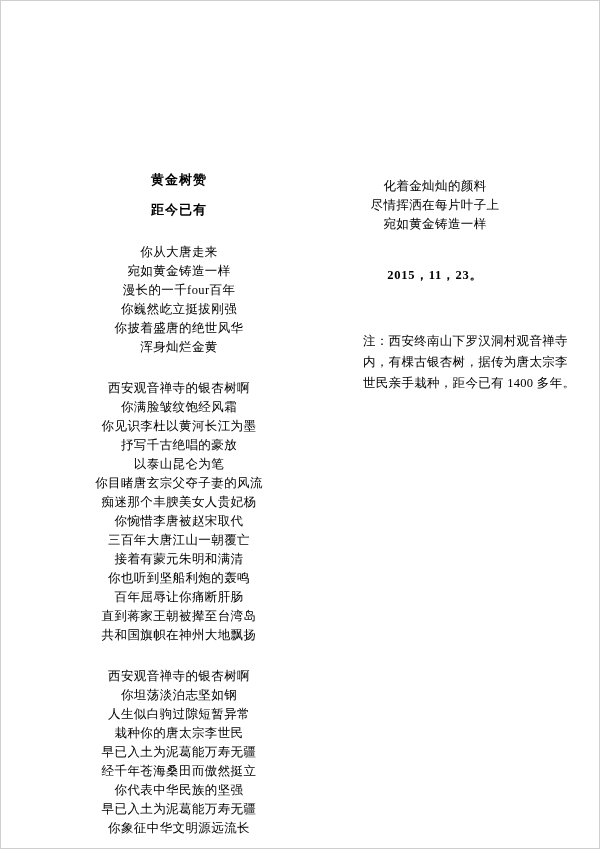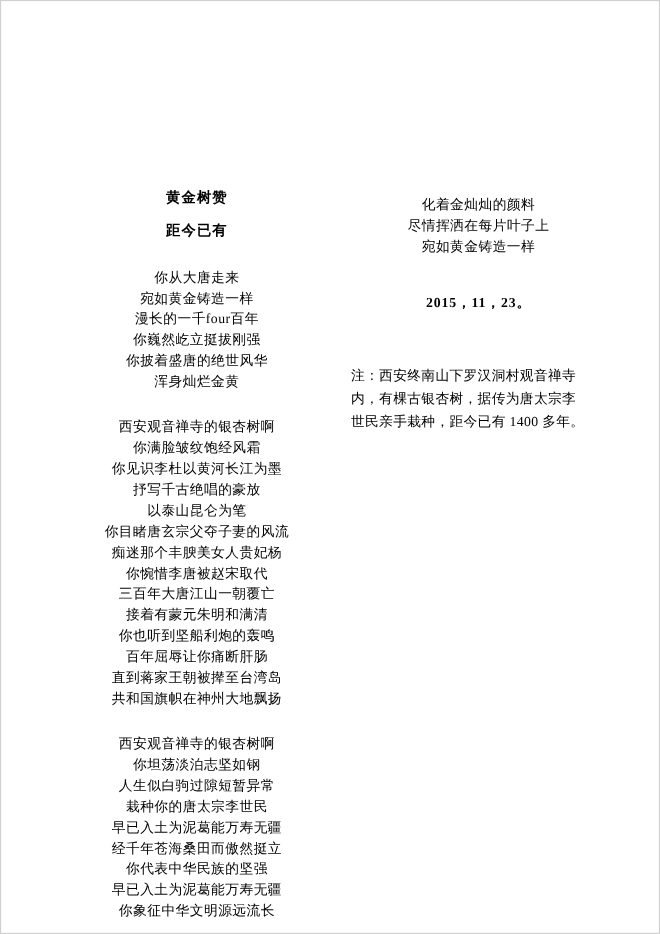--- a/index.html
+++ b/index.html
@@ -76,20 +76,21 @@
     left: 318px;
     top: 330px;
     width: 236px;
     text-align: left;
     font-size: 12.5px;
     line-height: 21px;
     letter-spacing: 0.3px;
   }
   .note .nline {
     white-space: nowrap;
+    margin-left: 44px;
   }
 </style>
 </head>
 <body>
 
 <div class="page">
 
   <div class="col col-left">
     <div class="title">黄金树赞</div>
     <div class="author">距今已有</div>

